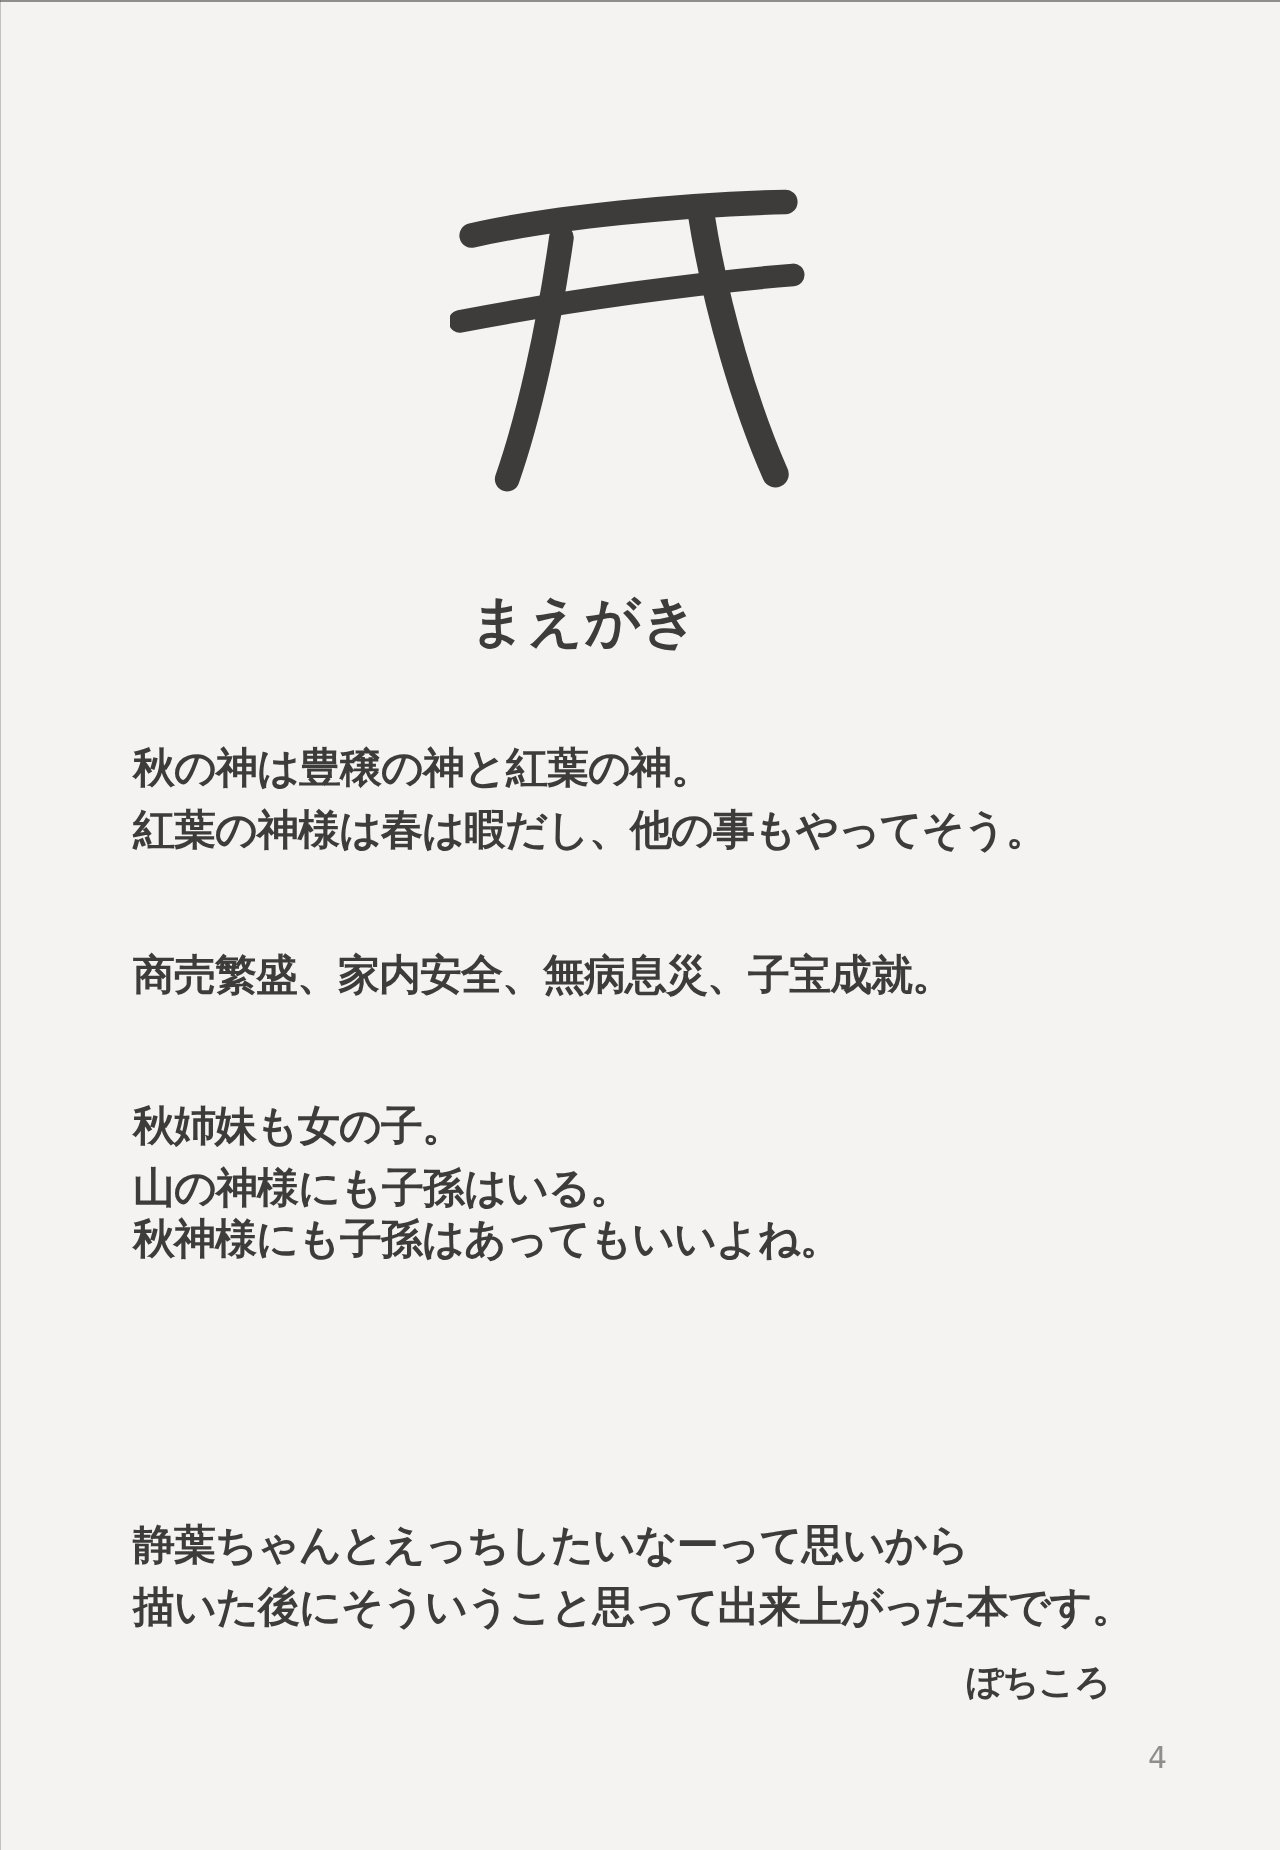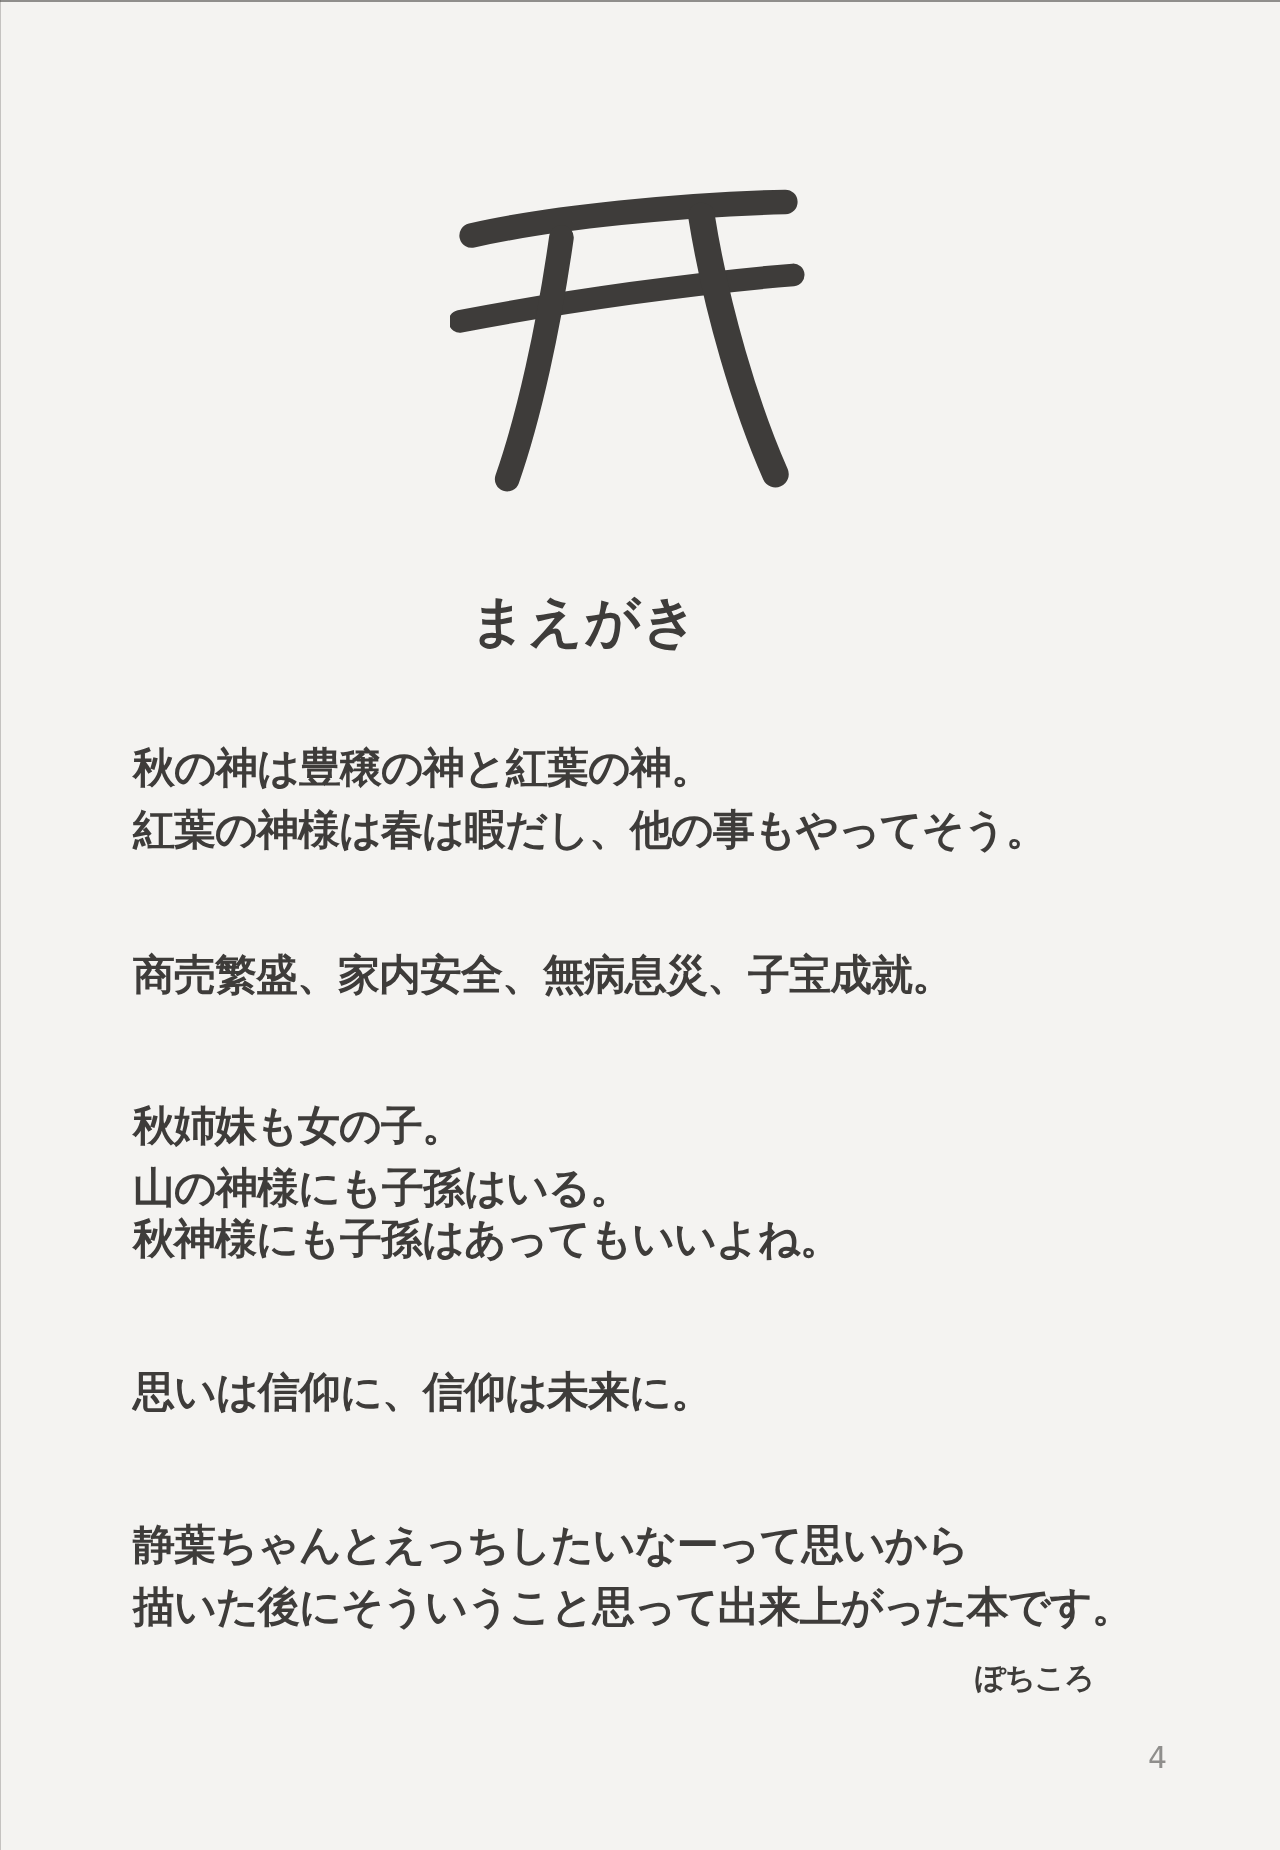--- a/index.html
+++ b/index.html
@@ -40,22 +40,22 @@
     line-height: 62px; white-space: nowrap; letter-spacing: -1px;
   }
   .p1 { top: 737px; }
   .p2 { top: 944px; }
   .p3 { top: 1055px; margin-top: 40px; }
   .p4 { top: 1208px; }
   .p5 { top: 1361px; }
   .p6 { top: 1514px; }
 
   .signature {
-    position: absolute; right: 186px; top: 1658px;
-    color: var(--ink); font-size: 30px; font-weight: 700;
+    position: absolute; right: 170px; top: 1658px;
+    color: var(--ink); font-size: 36px; font-weight: 700;
     white-space: nowrap; letter-spacing: -1px;
   }
 
   .page-number {
     position: absolute; left: 1148px; top: 1740px;
     color: #8f8e8c; font-size: 30px; font-weight: 400;
   }
 </style>
 </head>
 <body>
@@ -84,21 +84,20 @@
 <div class="para p3">
   <div>秋姉妹も女の子。</div>
   <div>山の神様にも子孫はいる。</div>
 </div>
 
 <div class="para p4">
   <div>秋神様にも子孫はあってもいいよね。</div>
 </div>
 
 <div class="para p5">
-  <div>思いは信仰に、信仰は未来に。</div>
 </div>
 
 <div class="para p6">
   <div>静葉ちゃんとえっちしたいなーって思いから</div>
   <div>描いた後にそういうこと思って出来上がった本です。</div>
 </div>
 
 <div class="signature">ぽちころ</div>
 
 <div class="page-number">4</div>

